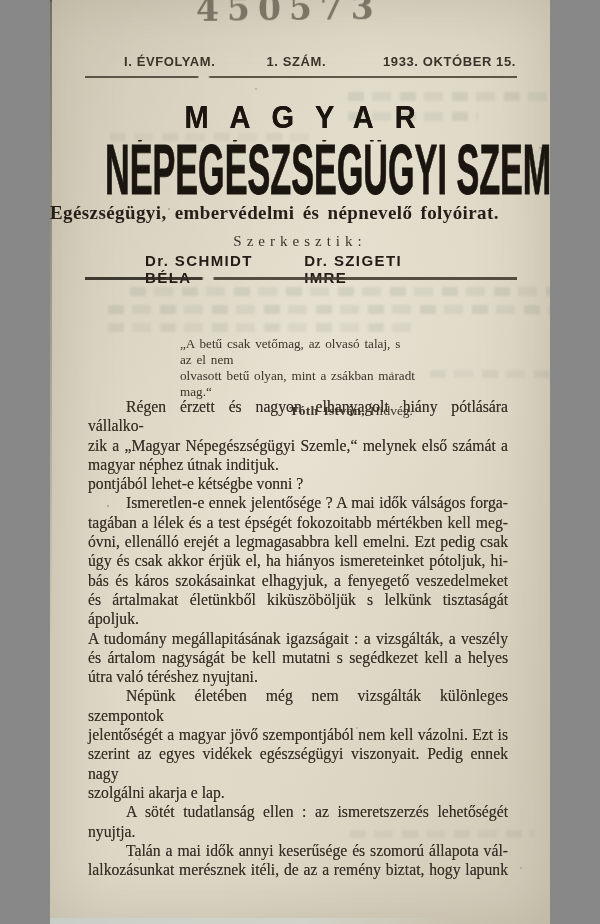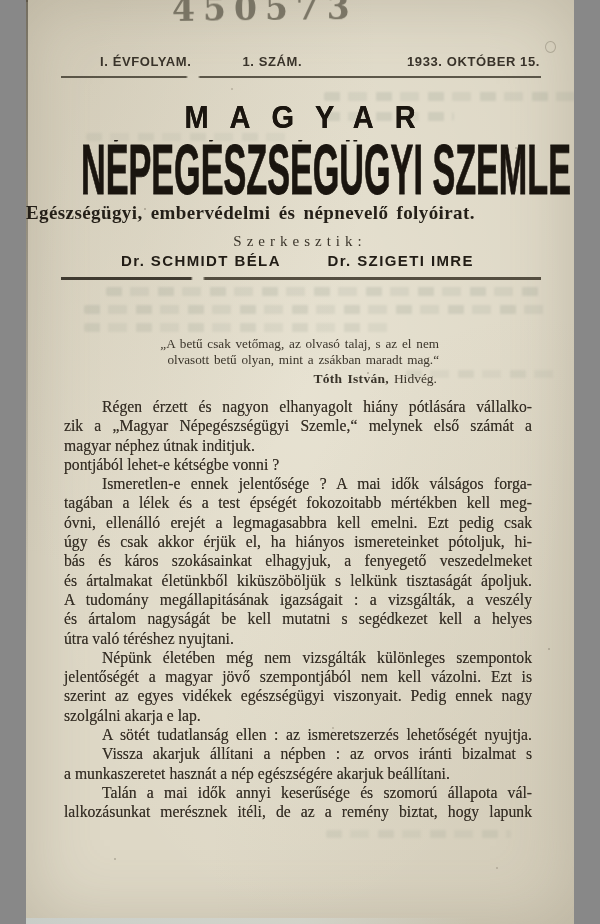--- a/index.html
+++ b/index.html
@@ -5,21 +5,21 @@
   :root{
     --paper:#ded8c6;
     --ink:#352e25;
     --title-ink:#1a150f;
     --rule:#454033;
     --stamp:#6b6657;
   }
   html,body{margin:0;padding:0;background:#888;}
   .page{
     position:relative;
-    width:548px;height:924px;
+    width:500px;height:924px;
     margin:0 auto;
     overflow:hidden;
     font-family:"Liberation Serif", serif;
     background:
       radial-gradient(ellipse at 12% 6%, rgba(150,138,112,.14), transparent 42%),
       radial-gradient(ellipse at 92% 92%, rgba(150,138,112,.13), transparent 45%),
       radial-gradient(ellipse at 50% 42%, rgba(255,252,240,.28), transparent 72%),
       var(--paper);
     box-shadow: inset 0 0 70px rgba(112,102,80,.28);
   }
@@ -75,21 +75,21 @@
     display:flex;justify-content:space-between;
     font-family:"Liberation Sans", sans-serif;font-weight:bold;font-size:15px;
     letter-spacing:1.4px;color:#211c15;}
   .rule-editors{position:absolute;top:277px;left:35px;right:33px;height:3px;
     background:linear-gradient(90deg, #2e2920 0 27%, rgba(62,57,45,0) 27.5% 29.5%, #443e31 30% 100%);
     opacity:.9;}
 
   
   .epigraph{position:absolute;top:336px;left:130px;right:135px;
     font-size:13.2px;line-height:16px;color:#3a342a;word-spacing:1.5px;}
-  .epigraph .eline{text-align:right;font-family:Liberation Serif, serif;}
+  .epigraph .eline{text-align:left;font-family:Liberation Serif, serif;}
   .attribution{text-align:right;margin-top:3px;padding-right:2px;font-size:13.5px;}
   .attribution b{font-weight:bold;letter-spacing:.3px;}
 
   
   .body-text{position:absolute;top:397px;left:38px;right:42px;
     font-size:15.7px;line-height:19.3px;color:var(--ink);
     text-shadow:0 0 .3px rgba(53,46,37,.6);}
   .bline{text-align:justify;text-align-last:left;white-space:normal;}
   .bline.just{text-align-last:justify;}
   .bline.ind{text-indent:38px;}
@@ -164,22 +164,18 @@
       <div>
         <div class="bline ind just">Népünk életében még nem vizsgálták különleges szempontok</div>
         <div class="bline just">jelentőségét a magyar jövő szempontjából nem kell vázolni. Ezt is</div>
         <div class="bline just">szerint az egyes vidékek egészségügyi viszonyait. Pedig ennek nagy</div>
         <div class="bline">szolgálni akarja e lap.</div>
       </div>
       <div>
         <div class="bline ind just">A sötét tudatlanság ellen : az ismeretszerzés lehetőségét nyujtja.</div>
       </div>
       <div>
-        <div class="bline ind just">Vissza akarjuk állítani a népben : az orvos iránti bizalmat s</div>
-        <div class="bline">a munkaszeretet hasznát a nép egészségére akarjuk beállítani.</div>
-      </div>
-      <div>
         <div class="bline ind just">Talán a mai idők annyi keserűsége és szomorú állapota vál-</div>
         <div class="bline just">lalkozásunkat merésznek itéli, de az a remény biztat, hogy lapunk</div>
       </div>
     </div>
 
 </div>
 
 </body></html>

